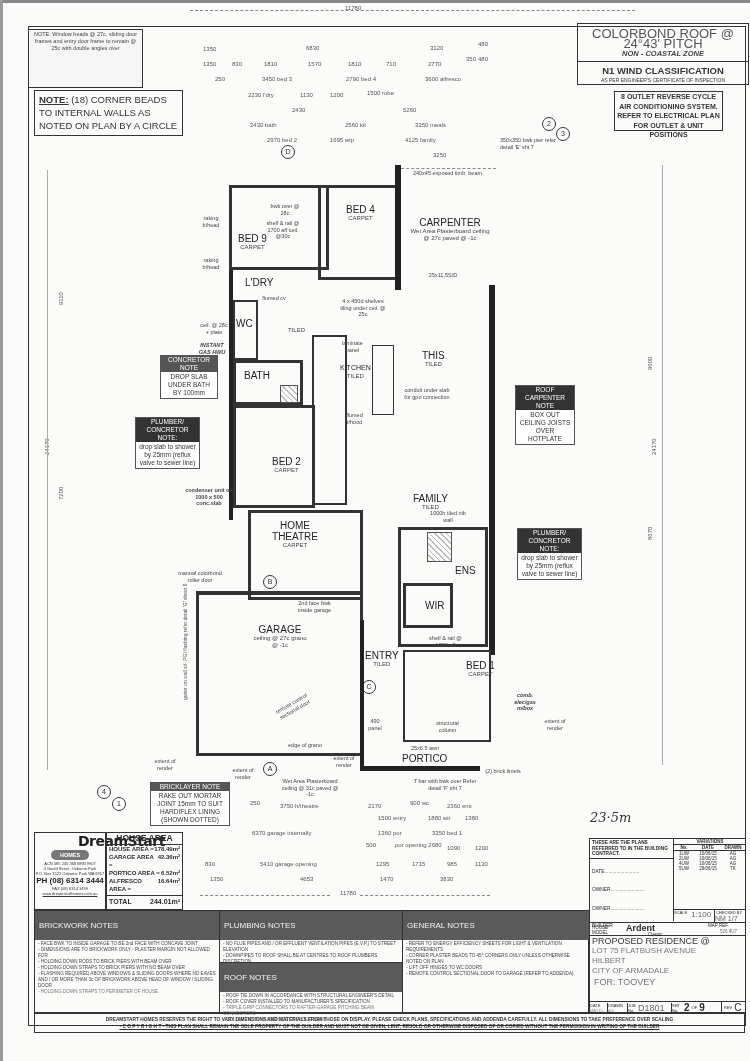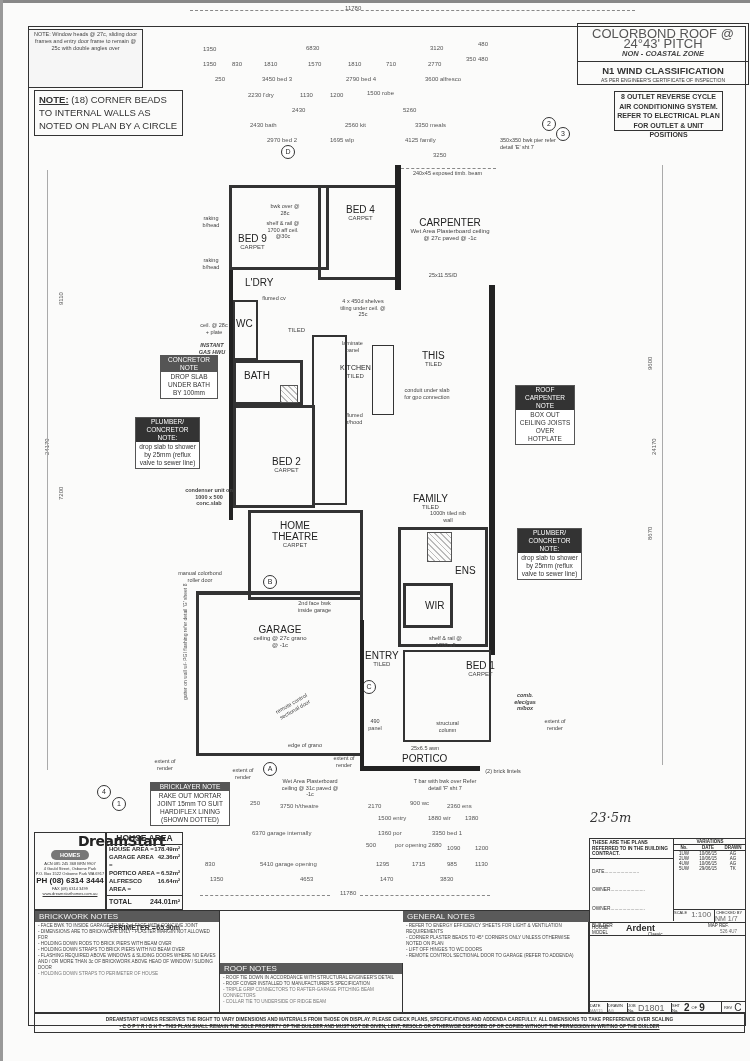--- a/index.html
+++ b/index.html
@@ -45,21 +45,21 @@
   .logo-small { font-size: 4px; line-height: 5px; color: #333; }
   .logo-ph { font-size: 8px; font-weight: bold; line-height: 10px; color: #222; }
   .area-box { left: 106px; top: 832px; width: 77px; height: 78px; border: 1px solid #333; }
   .area-title { font-size: 8.5px; font-weight: bold; text-align: center; border-bottom: 1px solid #333; line-height: 11px; }
   .area-row { display: flex; justify-content: space-between; font-size: 6px; font-weight: bold; line-height: 8px; padding: 0 2px; }
   .area-total { border-top: 1px solid #333; border-bottom: 1px solid #333; font-size: 7px; line-height: 12px; margin-top: 2px; }
   .area-perim { font-size: 7px; line-height: 13px; }
 
   .notes-grid { left: 34px; top: 910px; width: 555px; height: 103px; border: 1px solid #333; }
   .npanel { position: absolute; border-right: 1px solid #333; }
-  .nh { background: #5a5a5a; color: #f4f4f4; font-size: 8px; line-height: 11px; padding: 0 4px; }
+  .nh { background: #5a5a5a; color: #f4f4f4; font-size: 8px; line-height: 11px; padding: 9px 4px; }
   .nb { font-size: 4.6px; line-height: 6px; color: #444; padding: 1px 3px; }
   .nb div { white-space: normal; }
   .disclaimer { left: 34px; top: 1013px; width: 711px; height: 20px; border: 1px solid #333; text-align: center; font-size: 4.8px; line-height: 7px; font-weight: bold; color: #333; padding-top: 2px; }
   .disclaimer .u { text-decoration: underline; }
 
   .sign-box { left: 589px; top: 838px; width: 157px; height: 175px; border: 1px solid #333; }
   .sign-left { position: absolute; left: 0; top: 0; width: 84px; height: 82px; border-right: 1px solid #333; font-size: 4.8px; line-height: 5.5px; }
   .var-tbl { position: absolute; left: 84px; top: 0; width: 72px; height: 70px; font-size: 4.5px; }
   .proposed { position: absolute; left: 0; top: 97px; width: 156px; font-size: 9px; color: #333; padding-left: 2px; }
   .addr { font-size: 8px; color: #777; line-height: 10px; }
@@ -318,20 +318,27 @@
     <div class="nh">BRICKWORK NOTES</div>
     <div class="nb">
       <div>- FACE BWK TO INSIDE GARAGE TO BE 2nd FACE WITH CONCAVE JOINT</div>
       <div>- DIMENSIONS ARE TO BRICKWORK ONLY - PLASTER MARGIN NOT ALLOWED FOR</div>
       <div>- HOLDING DOWN RODS TO BRICK PIERS WITH BEAM OVER</div>
       <div>- HOLDING DOWN STRAPS TO BRICK PIERS WITH NO BEAM OVER</div>
       <div>- FLASHING REQUIRED ABOVE WINDOWS &amp; SLIDING DOORS WHERE NO EAVES AND / OR MORE THAN 3c OF BRICKWORK ABOVE HEAD OF WINDOW / SLIDING DOOR</div>
       <div style="color:#777;">- HOLDING DOWN STRAPS TO PERIMETER OF HOUSE</div>
     </div>
   </div>
+  <div class="npanel" style="left:185px;top:0;width:183px;height:52px;border-bottom:1px solid #333;">
+    <div class="nh">PLUMBING NOTES</div>
+    <div class="nb">
+      <div>- NO FLUE PIPES AND / OR EFFLUENT VENTILATION PIPES (E.V.P.) TO STREET ELEVATION</div>
+      <div>- DOWNPIPES TO ROOF SHALL BE AT CENTRES TO ROOF PLUMBERS DISCRETION</div>
+    </div>
+  </div>
   <div class="npanel" style="left:185px;top:52px;width:183px;height:50px;">
     <div class="nh">ROOF NOTES</div>
     <div class="nb">
       <div>- ROOF TIE DOWN IN ACCORDANCE WITH STRUCTURAL ENGINEER'S DETAIL</div>
       <div>- ROOF COVER INSTALLED TO MANUFACTURER'S SPECIFICATION</div>
       <div style="color:#777;">- TRIPLE GRIP CONNECTORS TO RAFTER-GARAGE PITCHING BEAM CONNECTORS</div>
       <div style="color:#777;">- COLLAR TIE TO UNDERSIDE OF RIDGE BEAM</div>
     </div>
   </div>
   <div class="npanel" style="left:368px;top:0;width:186px;height:90px;border-right:none;">
@@ -392,20 +399,27 @@
     <span style="margin-left:3px;border-left:1px solid #333;padding-left:1px;">CHECKED BY</span>
   </div>
   <div style="position:absolute;left:125px;top:76px;font-size:7px;color:#666;">NM 1/7</div>
   <div style="position:absolute;left:0;top:83px;width:156px;height:14px;border-top:1px solid #333;border-bottom:1px solid #333;font-size:4.5px;">
     <span style="position:absolute;left:2px;top:2px;width:22px;">HOUSE MODEL</span>
     <span style="position:absolute;left:36px;top:0;font-size:9px;font-weight:bold;">Ardent</span>
     <span style="position:absolute;left:58px;top:9px;">Classic</span>
     <span style="position:absolute;left:118px;top:0;">MAP REF.</span>
     <span style="position:absolute;left:130px;top:6px;color:#666;">526 4U7</span>
   </div>
+  <div class="proposed">
+    <div>PROPOSED RESIDENCE @</div>
+    <div class="addr">LOT 75 FLATBUSH AVENUE</div>
+    <div class="addr">HILBERT</div>
+    <div class="addr">CITY OF ARMADALE</div>
+    <div class="forl">FOR: TOOVEY</div>
+  </div>
   <div style="position:absolute;left:0;top:162px;width:156px;height:12px;border-top:1px solid #333;display:flex;align-items:center;font-size:4px;">
     <span style="width:18px;border-right:1px solid #333;line-height:5px;"><span>DATE</span><br><span style="color:#888;">MAY15</span></span>
     <span style="width:20px;border-right:1px solid #333;line-height:5px;"><span>DRAWN</span><br><span style="color:#888;">AG</span></span>
     <span style="width:44px;border-right:1px solid #333;display:flex;align-items:center;">
         <span style="width:10px;">JOB No.</span>
         <span style="font-size:9px;color:#666;">D1801</span>
       </span>
     <span style="width:50px;border-right:1px solid #333;display:flex;align-items:center;gap:2px;">
         <span style="width:10px;">SHT No.</span>
         <span style="font-size:10px;font-weight:bold;">2</span>

